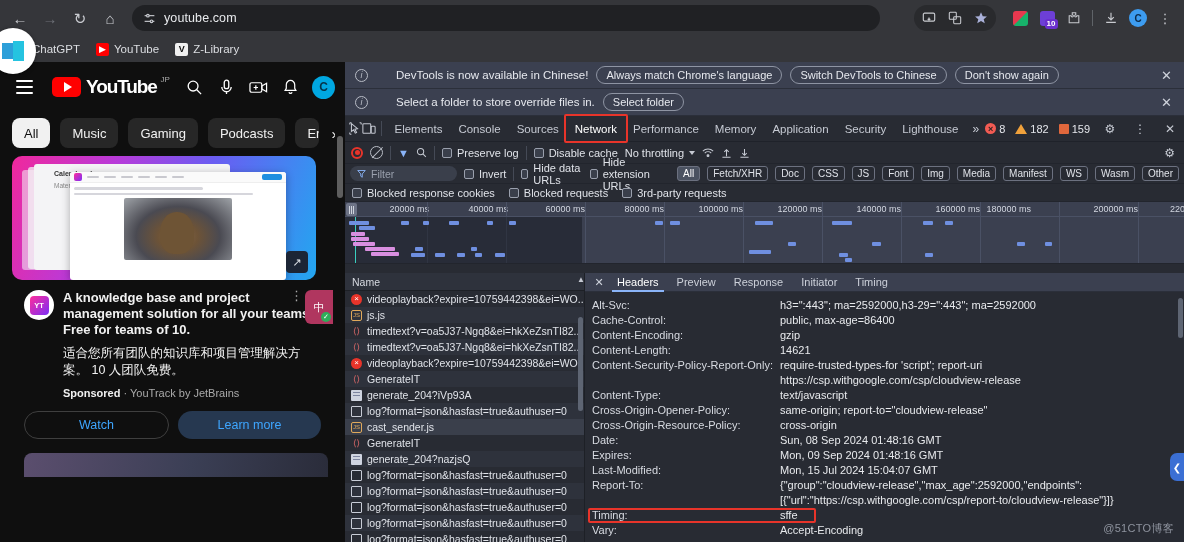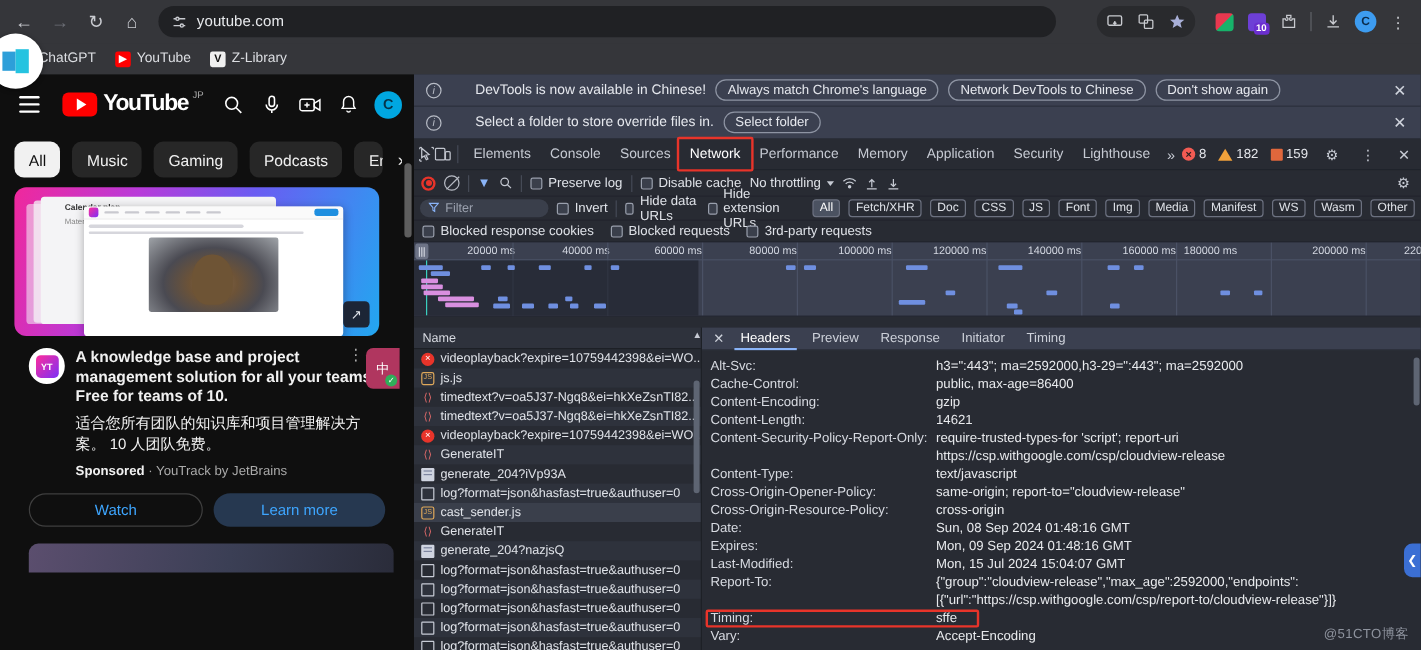--- a/index.html
+++ b/index.html
@@ -578,21 +578,21 @@
         <i></i>
       </div>
   </div>
 
   <div class="dt">
 
     <div class="infobar">
       <span class="i-ic">i</span>
       <span class="i-txt">DevTools is now available in Chinese!</span>
       <span class="ibtn">Always match Chrome's language</span>
-      <span class="ibtn">Network DevTools to Chinese</span>
+      <span class="ibtn">Switch DevTools to Chinese</span>
       <span class="ibtn">Don't show again</span>
       <span class="i-x">✕</span>
     </div>
 
     <div class="infobar">
       <span class="i-ic">i</span>
       <span class="i-txt">Select a folder to store override files in.</span>
       <span class="ibtn">Select folder</span>
       <span class="i-x">✕</span>
     </div>

